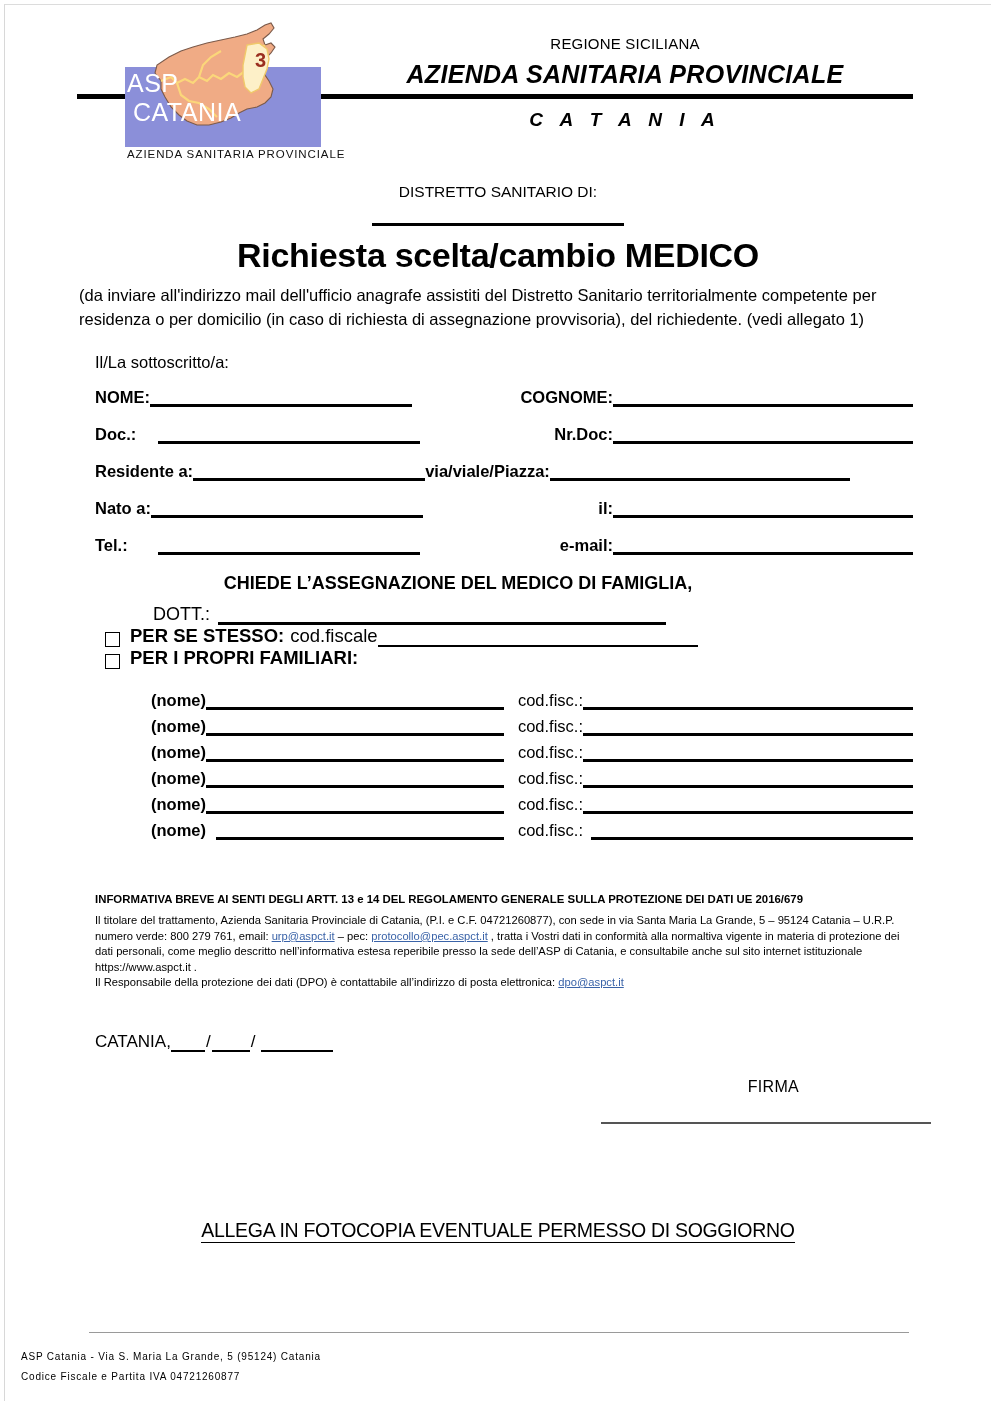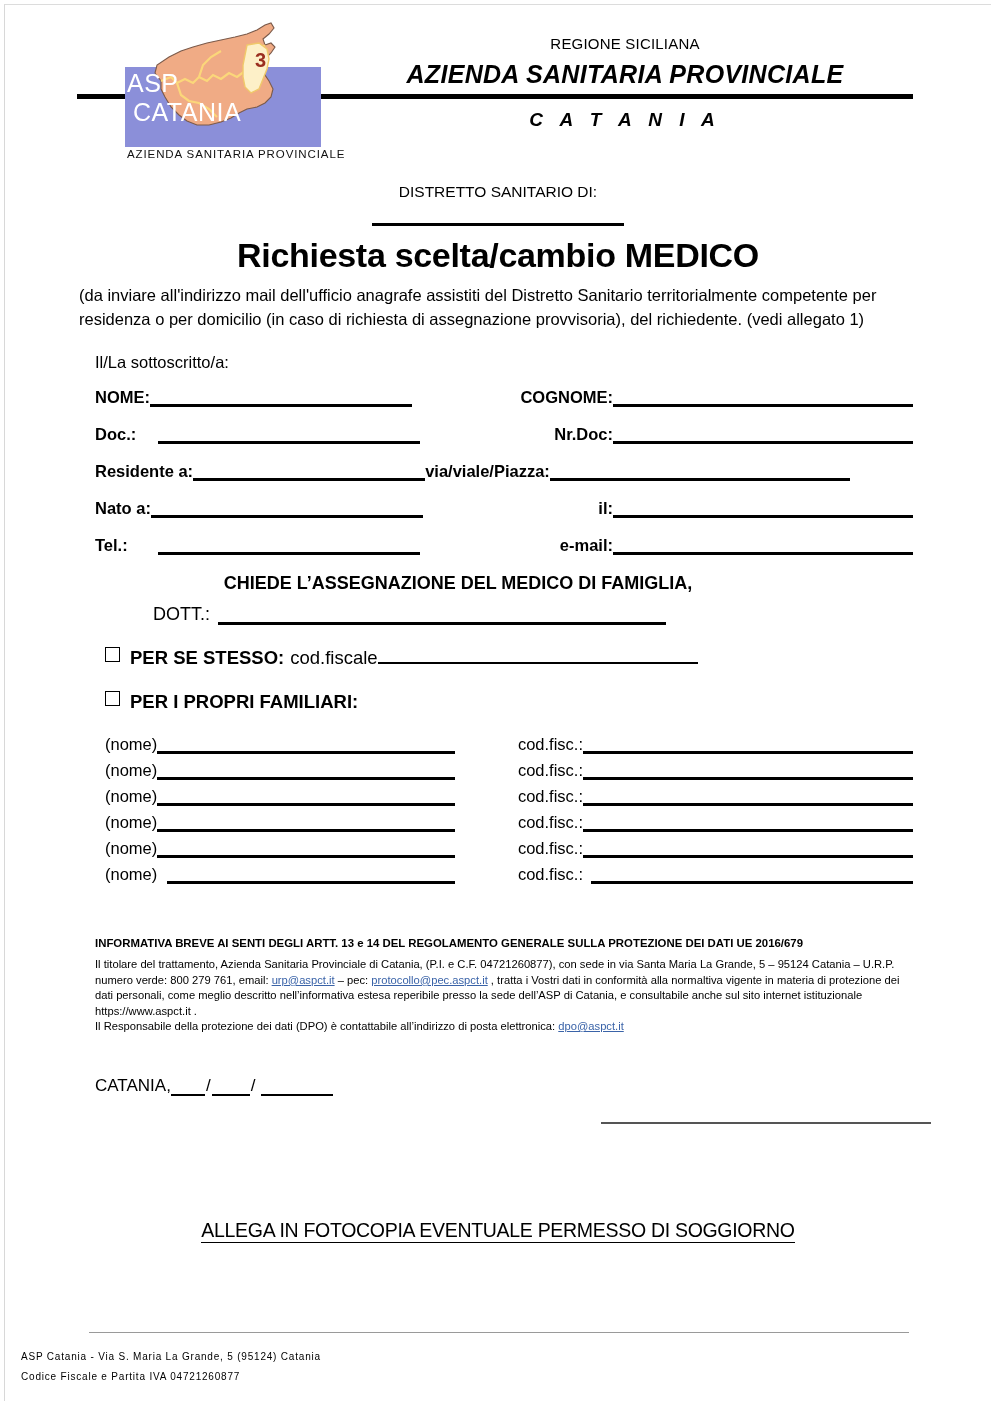--- a/index.html
+++ b/index.html
@@ -168,22 +168,21 @@
     align-items: flex-end;
     margin-top: 10px;
     padding-left: 148px;
     font-size: 18px;
   }
   .dott-lbl { font-weight: normal; }
   .dott-line { border-bottom: 3px solid #000; height: 20px; width: 448px; margin-left: 8px;}
 
   .cbrow {
     display: flex;
-    align-items: flex-start;
-    margin-top: 22px;
+    align-items: flex-end;
     padding-left: 10px;
   }
   .cbox {
     width: 15px; height: 15px;
     border: 1.5px solid #000;
     margin-right: 10px;
     flex: 0 0 auto;
     background: #fff;
   }
   .cb-bold { font-weight: bold; font-size: 18.5px; }
@@ -198,21 +197,21 @@
   .fam {
     margin-top: 22px;
     padding-left: 10px;
   }
   .famrow {
     display: flex;
     align-items: flex-end;
     margin-bottom: 7px;
     font-size: 16.5px;
   }
-  .fam-nome { font-weight: normal; white-space: nowrap; }
+  .fam-nome { font-weight: bold; white-space: nowrap; margin-left: 46px; }
   .fam-line1 { border-bottom: 3px solid #000; height: 19px; }
   .fam-cf { white-space: nowrap; }
   .fam-line2 { border-bottom: 3px solid #000; height: 19px; }
 
   
   .privacy {
     margin: 52px 78px 0 90px;
     font-size: 11.2px;
     line-height: 15.4px;
   }
@@ -434,20 +433,21 @@
 
   <div class="sigblock">
     <div class="catania-date">
       <span>CATANIA,</span>
       <span class="d1"></span>
       <span class="slash">/</span>
       <span class="d2"></span>
       <span class="slash">/</span>
       <span class="d3"></span>
     </div>
+    <div class="firma">FIRMA</div>
     <div class="firma-line"></div>
   </div>
 
   <div class="allega">
     <span>ALLEGA IN FOTOCOPIA EVENTUALE PERMESSO DI SOGGIORNO</span>
   </div>
 
   <div class="footer-rule"></div>
   <div class="footer">
     <div class="sp2">ASP Catania - Via  S.  Maria  La  Grande,  5   (95124)   Catania</div>

